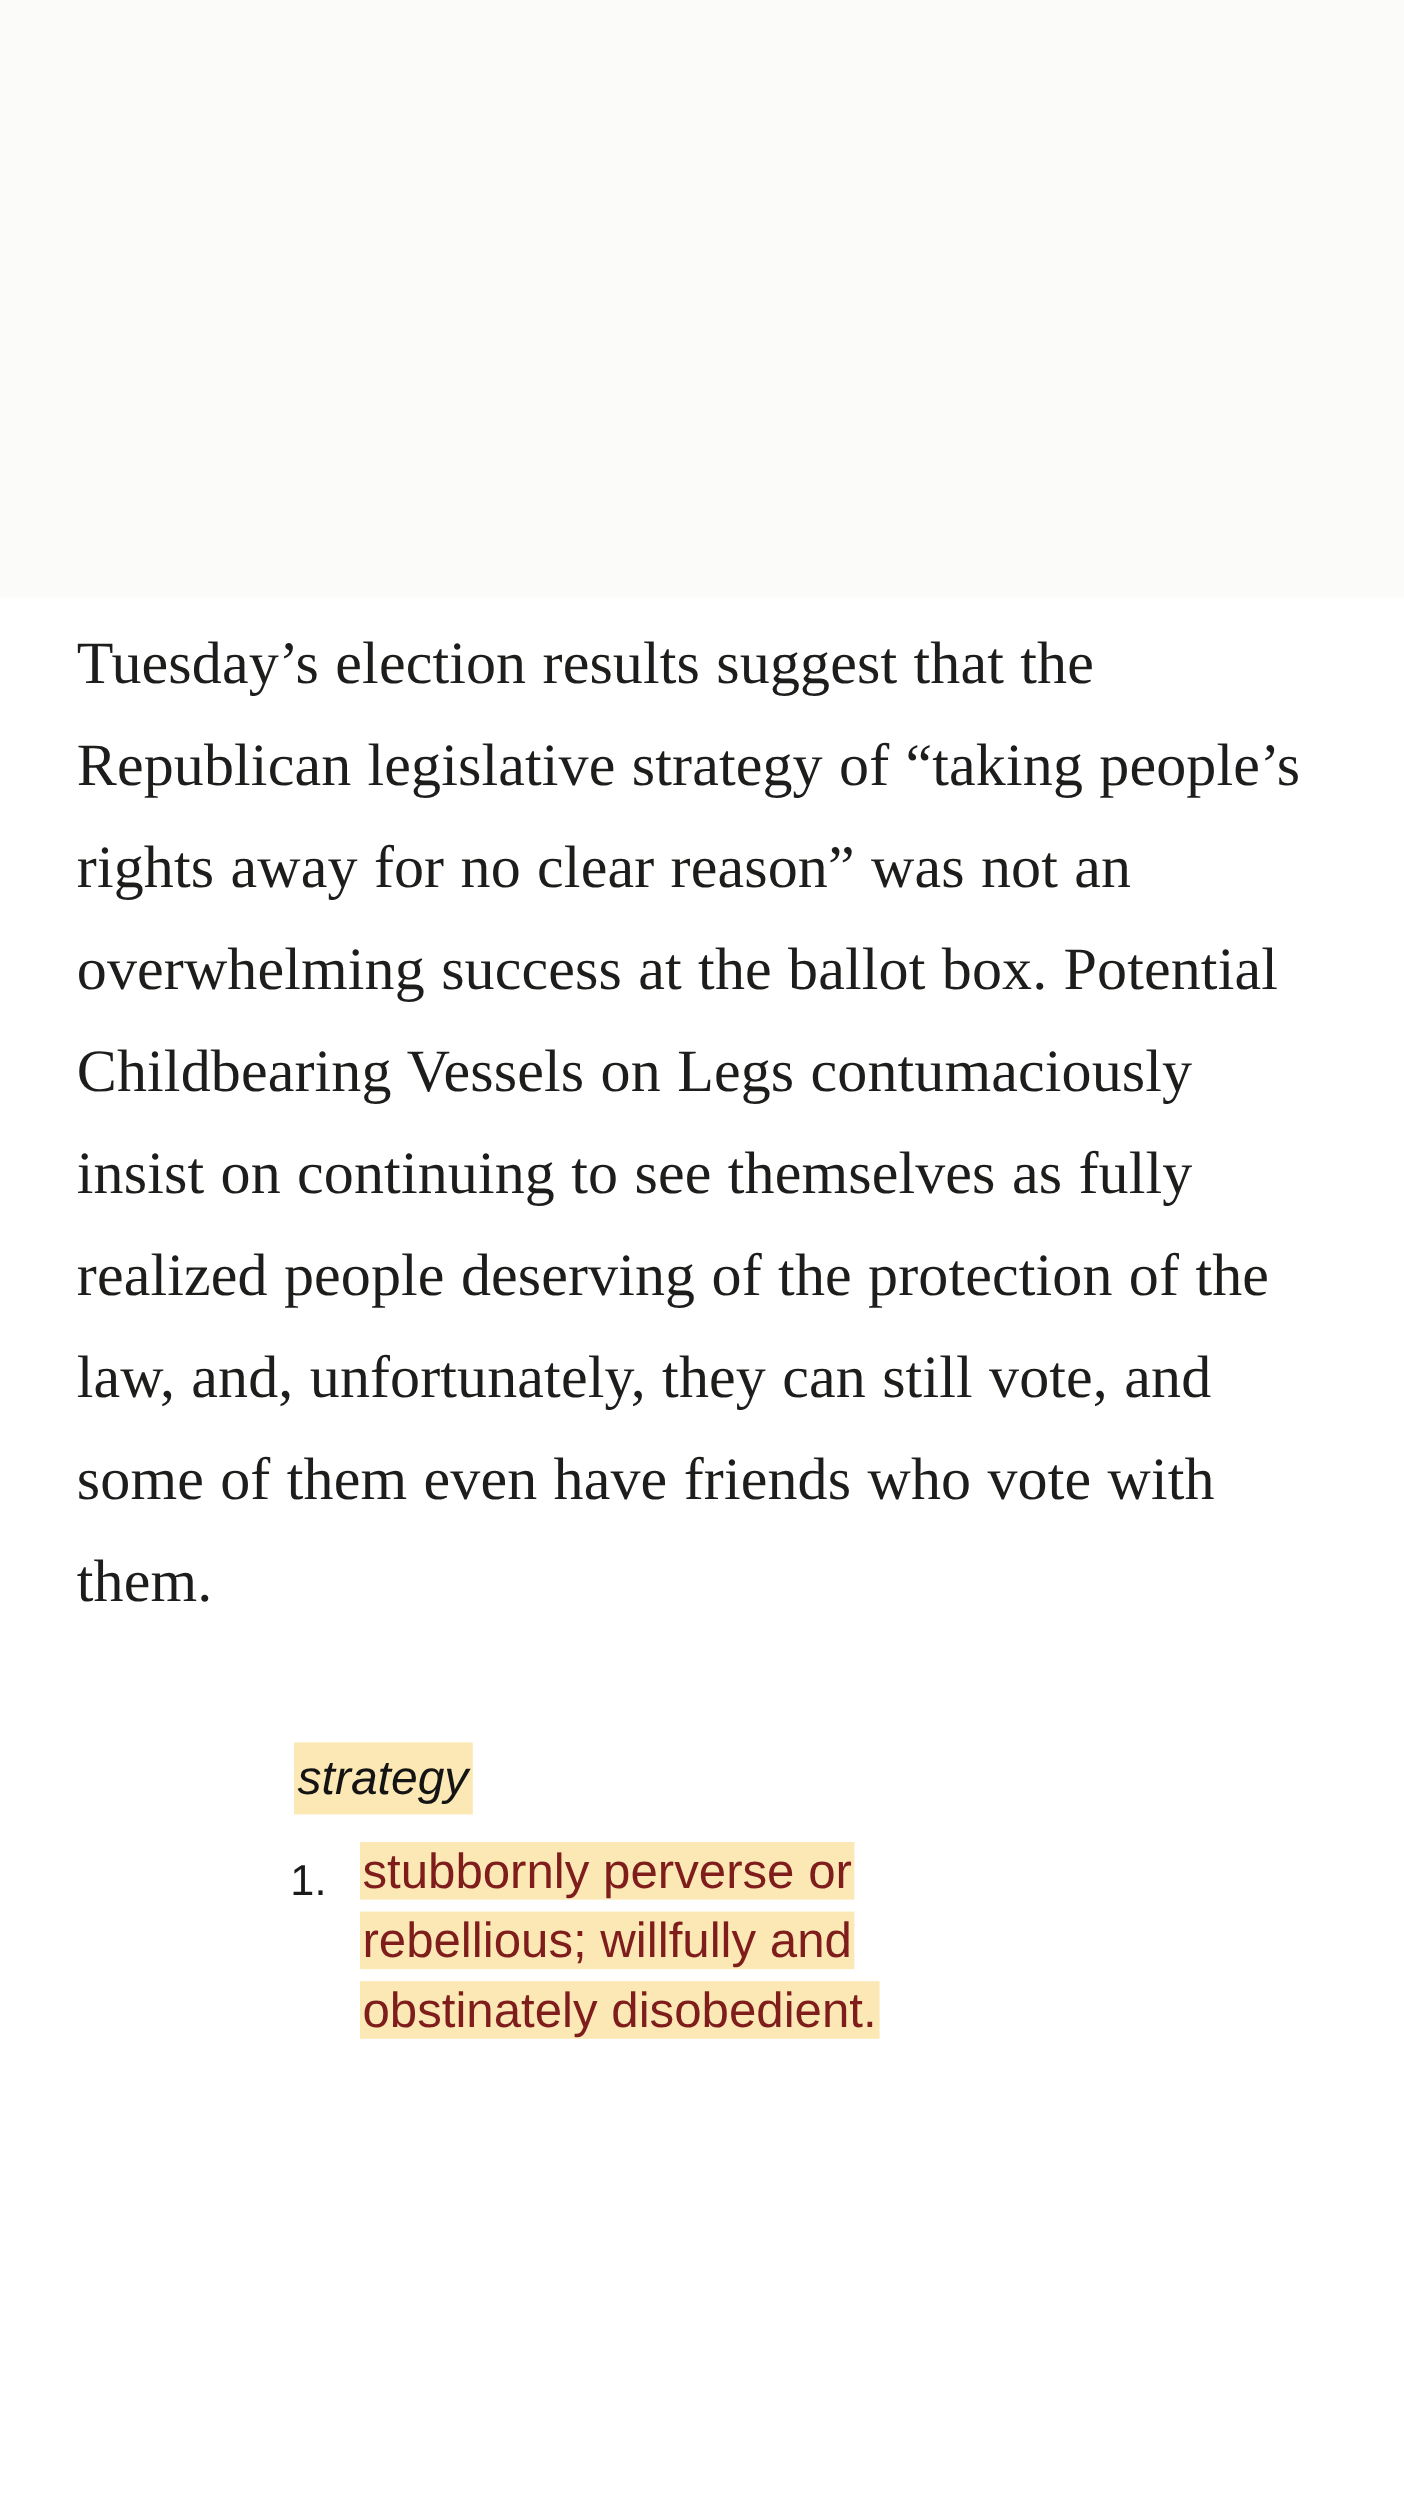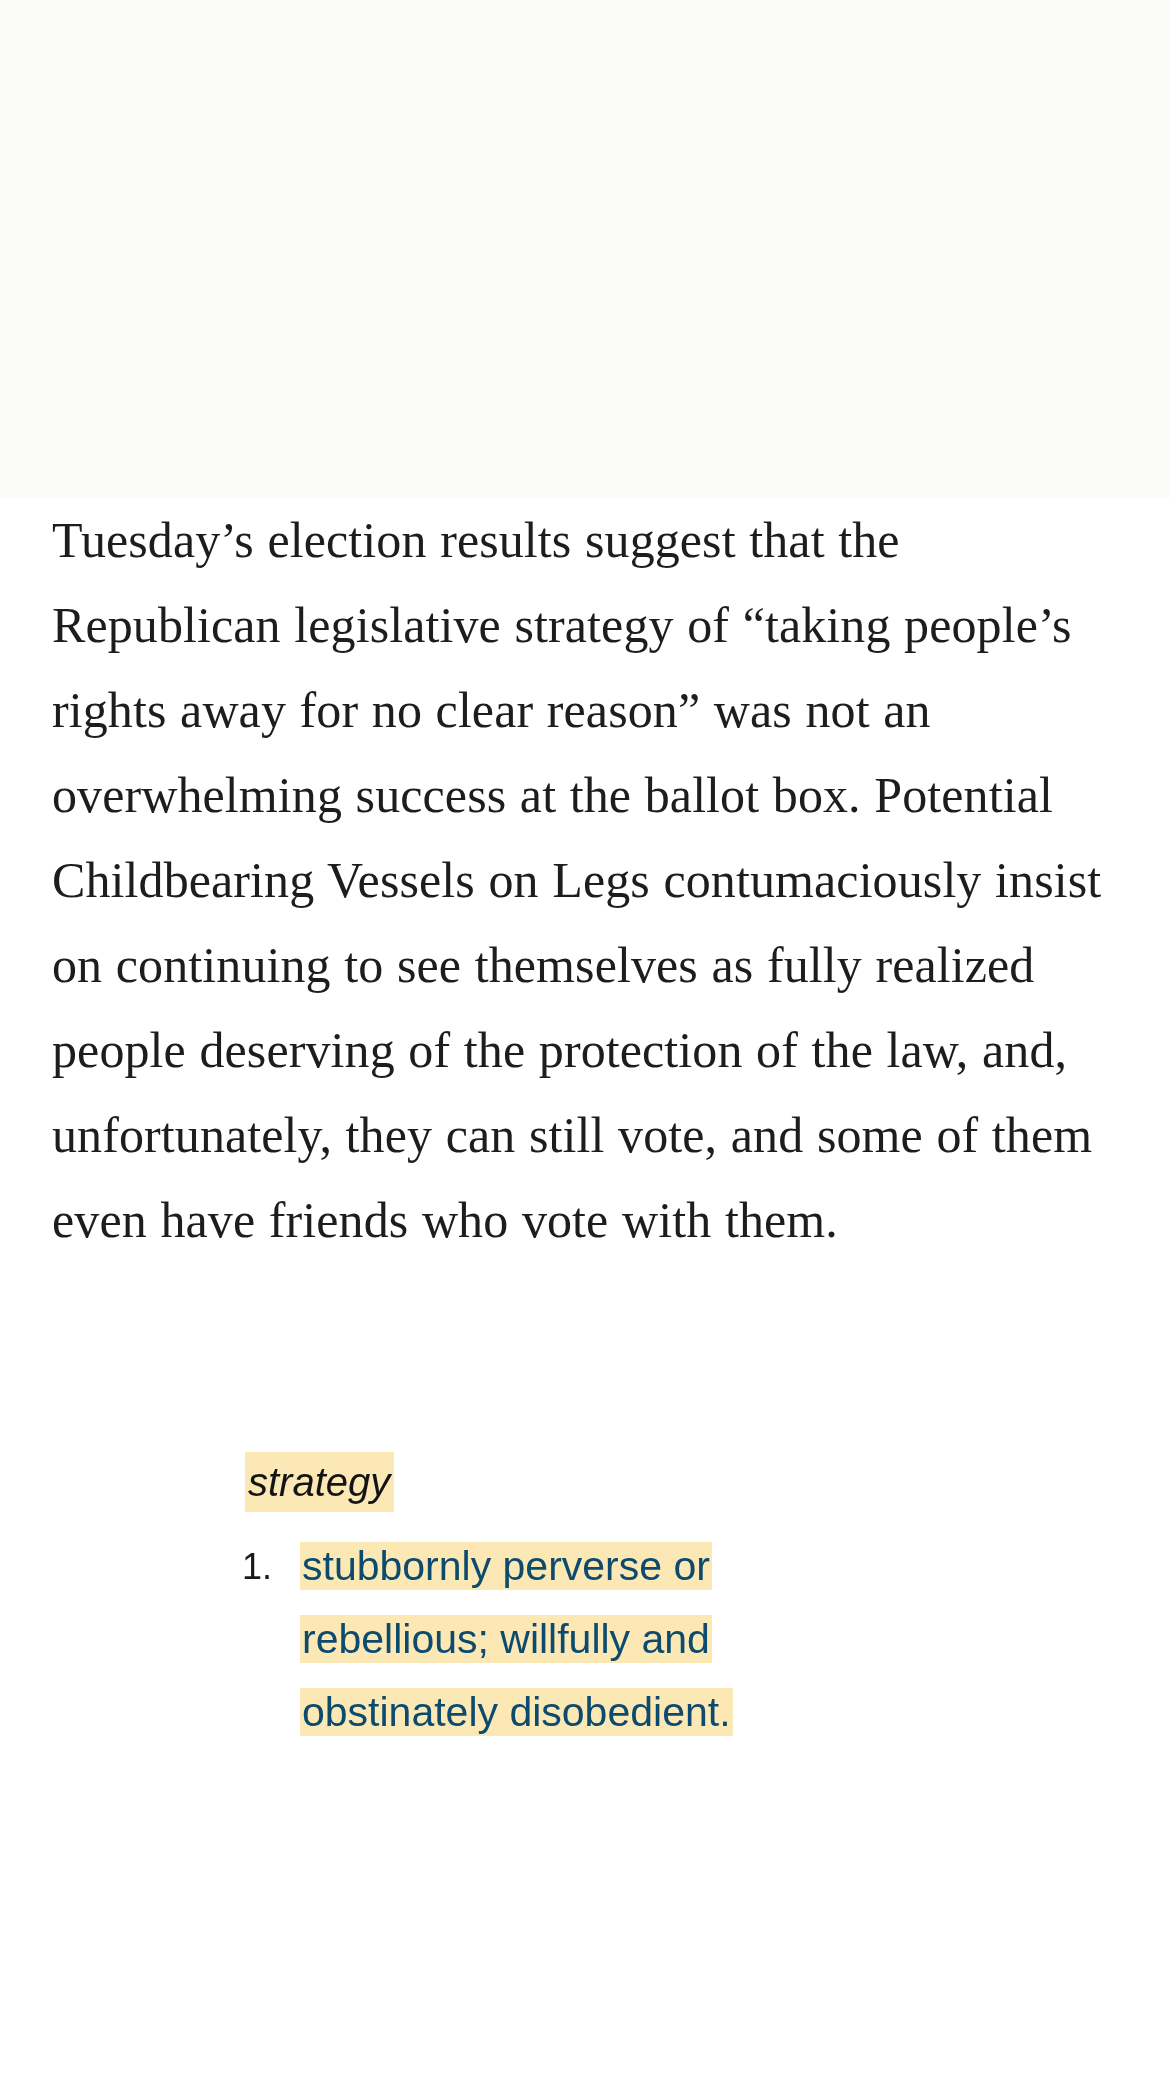--- a/index.html
+++ b/index.html
@@ -30,21 +30,21 @@
   .article {
     position: absolute;
     top: 498px;
     left: 0;
     width: 1170px;
     background: #ffffff;
     padding: 0;
   }
 
   .paragraph {
-    margin: 0;
+    margin: 12px;
     padding: 0 48px 0 52px;
     font-family: "Liberation Serif", serif;
     font-size: 50px;
     line-height: 85px;
     color: #1d1d1b;
     letter-spacing: 0.1px;
     word-spacing: 1px;
   }
 
   
@@ -101,23 +101,23 @@
     padding-right: 28px;
     font-size: 36px;
     line-height: 73px;
     color: #1a1a1a;
     box-sizing: border-box;
     flex: 0 0 auto;
   }
 
   .def-text {
     font-size: 41px;
-    line-height: 73px;
+    line-height: 58px;
     max-width: 520px;
-    color: #0c4a6e;
+    color: #7f1d1d;
   }
   .def-text span.hl {
     background: #fbe8b4;
     box-decoration-break: clone;
     -webkit-box-decoration-break: clone;
     padding: 1px 2px;
   }
 </style>
 </head>
 <body>

